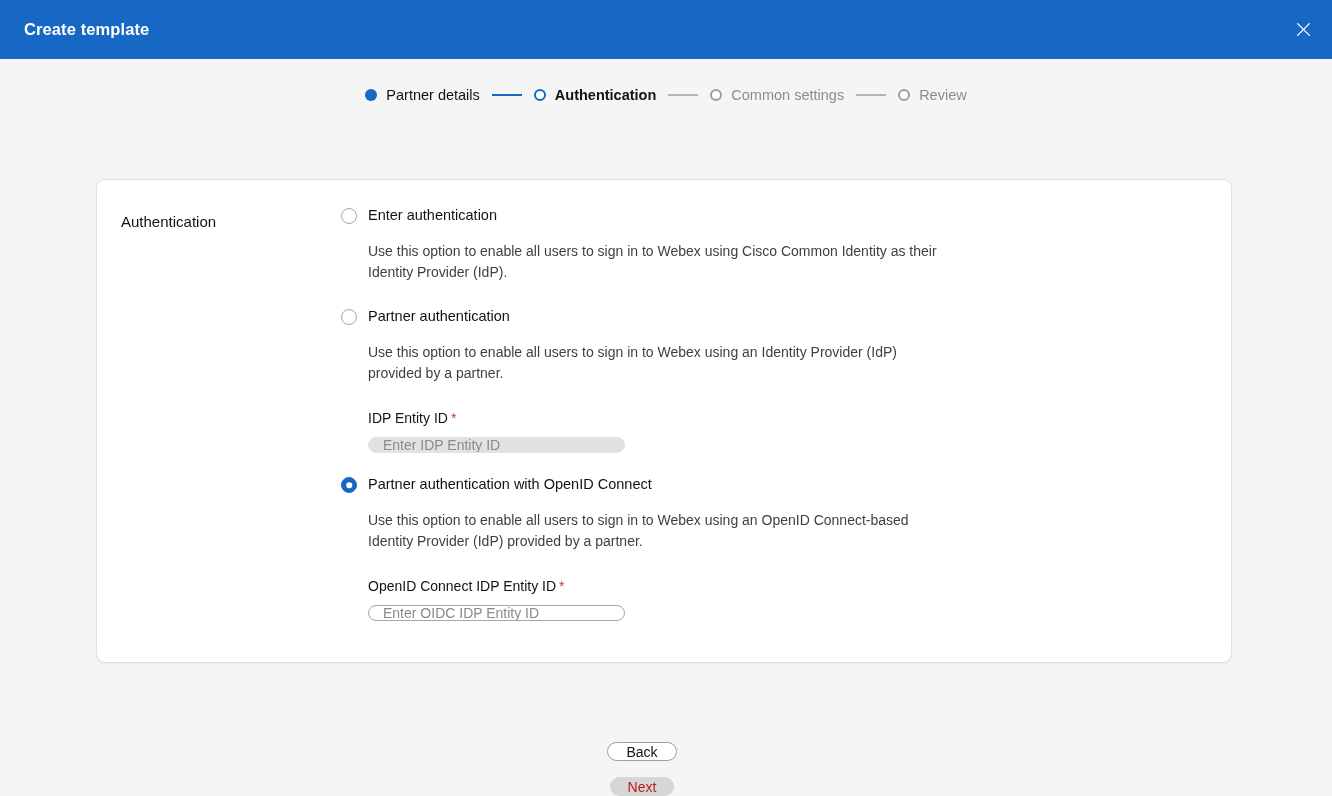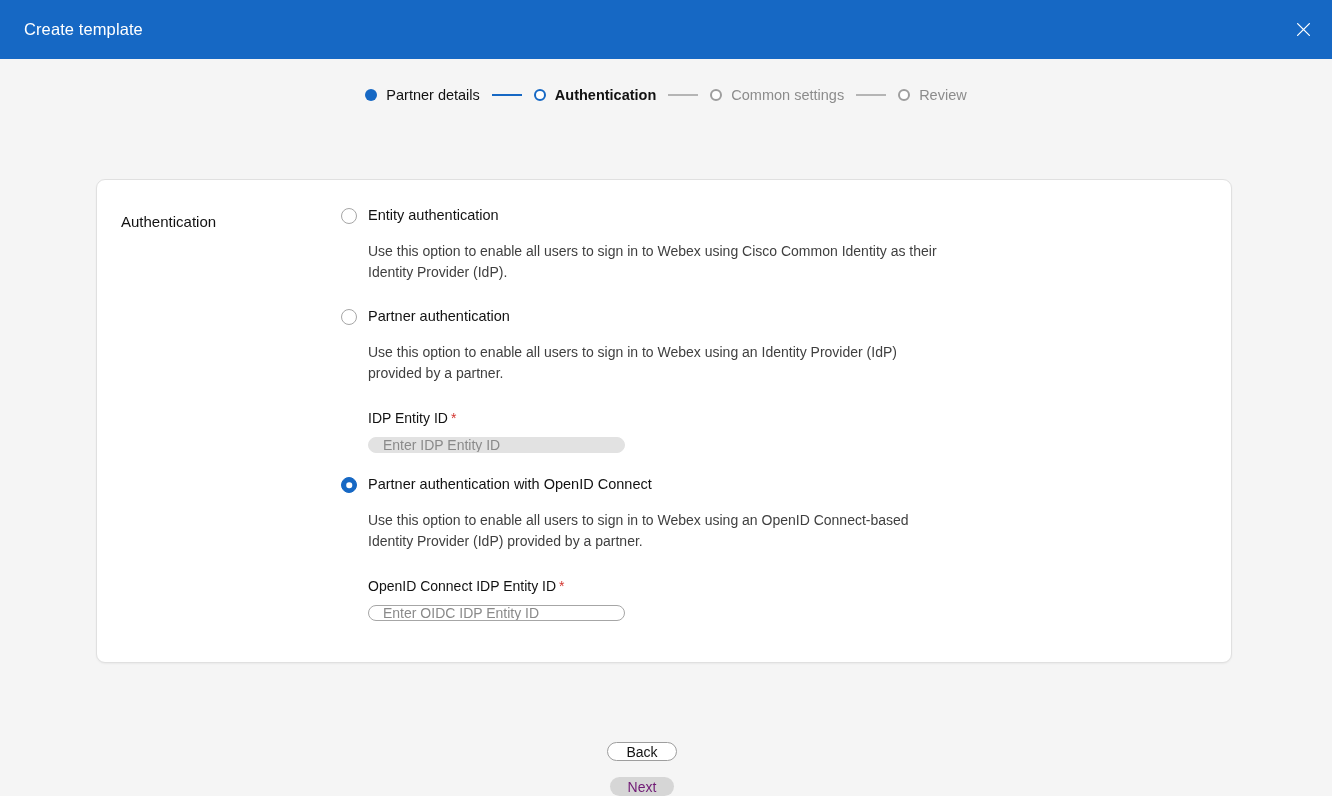--- a/index.html
+++ b/index.html
@@ -24,21 +24,21 @@
     width: 1332px;
     height: 59px;
     background: #1668c4;
     display: flex;
     align-items: center;
   }
   .titlebar-title {
     margin-left: 24px;
     color: #ffffff;
     font-size: 16.5px;
-    font-weight: 400;
+    font-weight: 700;
     letter-spacing: .1px;
   }
   .close-btn {
     position: absolute;
     right: 12px;
     top: 50%;
     transform: translateY(-50%);
     width: 34px;
     height: 34px;
     display: flex;
@@ -241,21 +241,21 @@
     cursor: pointer;
     border: none;
   }
   .btn-secondary {
     background: #ffffff;
     border: 1px solid #9e9e9e;
     color: #121212;
   }
   .btn-disabled {
     background: #d6d6d6;
-    color: #701a75;
+    color: #b91c1c;
     cursor: default;
     text-align: right;
   }
 </style>
 </head>
 <body>
 
 <div class="titlebar">
   <div class="titlebar-title">Create template</div>
   <div class="close-btn">
@@ -297,21 +297,21 @@
 <div class="card">
   <div class="card-inner">
 
     <div class="section-label">Authentication</div>
 
     <div class="options">
 
       <div class="option">
         <div class="radio-row">
           <span class="radio"></span>
-          <span class="radio-label">Entity authentication</span>
+          <span class="radio-label">Enter authentication</span>
         </div>
         <div class="option-desc">Use this option to enable all users to sign in to Webex using Cisco Common Identity as their Identity Provider (IdP).</div>
       </div>
 
       <div class="opt-spacer-1"></div>
 
       <div class="option">
         <div class="radio-row">
           <span class="radio"></span>
           <span class="radio-label">Partner authentication</span>

